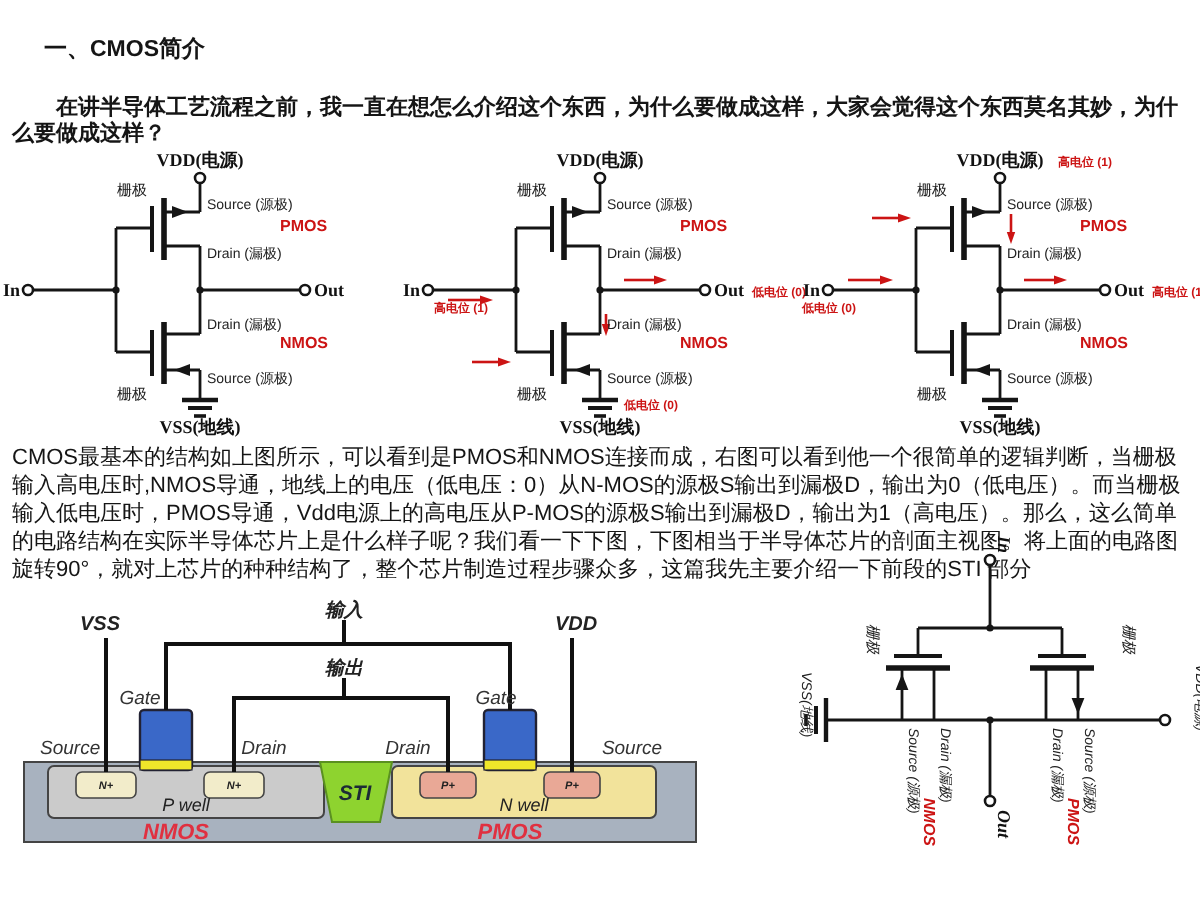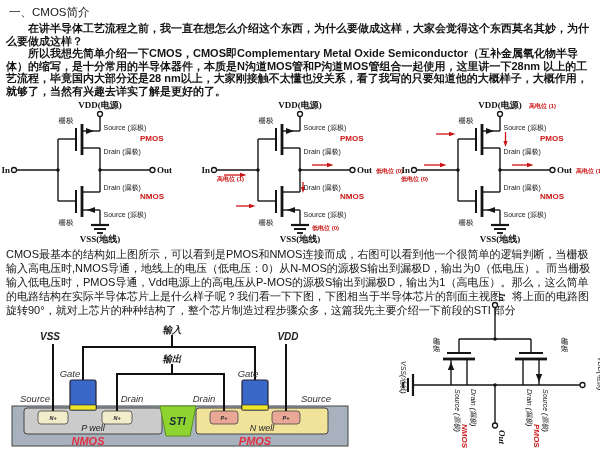--- a/index.html
+++ b/index.html
@@ -1,19 +1,19 @@
 <!DOCTYPE html>
 <html><head>
 <meta charset="utf-8">
 <style>
   html,body{margin:0;padding:0;}
   body{width:600px;height:462px;background:#fff;overflow:hidden;
        font-family:"Liberation Sans","DejaVu Sans",sans-serif;color:#151515;position:relative;}
   .textblock{padding:3px 6px 0 6px;font-size:11px;font-weight:bold;line-height:12.6px;}
-  .textblock h1{margin:3px;font-size:11.5px;line-height:13px;font-weight:normal;}
+  .textblock h1{margin:16px;font-size:11.5px;line-height:13px;font-weight:bold;}
   .textblock p{margin:0;text-indent:2em;}
   .midtext{padding:4px 6px 0 6px;font-size:11px;font-weight:normal;line-height:14px;}
   .midtext p{margin:0;}
   .schematics{display:flex;height:145px;}
   .schematics svg{overflow:visible;flex:0 0 200px;}
   .bottomrow{position:relative;height:133px;font-style:italic;}
   .xsection{position:absolute;left:0;top:3px;}
   .rotated{position:absolute;left:390px;top:-30px;overflow:visible;}
   
   .w{stroke:#151515;stroke-width:1.4;fill:none;}
@@ -39,21 +39,20 @@
   .xs-red{font-size:11px;font-weight:bold;fill:#e03040;}
   .xs-small{font-size:5.5px;font-weight:bold;fill:#222;}
   .xs-well{font-size:9px;fill:#222;}
 </style>
 </head>
 <body>
 
 <div class="textblock">
   <h1>一、CMOS简介</h1>
   <p>在讲半导体工艺流程之前，我一直在想怎么介绍这个东西，为什么要做成这样，大家会觉得这个东西莫名其妙，为什么要做成这样？</p>
-  <p>所以我想先简单介绍一下CMOS，CMOS即Complementary Metal Oxide Semiconductor（互补金属氧化物半导体）的缩写，是十分常用的半导体器件，本质是N沟道MOS管和P沟道MOS管组合一起使用，这里讲一下28nm 以上的工艺流程，毕竟国内大部分还是28 nm以上，大家刚接触不太懂也没关系，看了我写的只要知道他的大概样子，大概作用，就够了，当然有兴趣去详实了解是更好的了。</p>
 </div>
 
 <div class="schematics">
 
   <svg width="200" height="145" viewBox="0 0 200 145">
     <g>
       <line class="w" x1="100" y1="18.5" x2="100" y2="33"></line>
         <line class="w" x1="82" y1="33" x2="100" y2="33"></line>
       <line class="w" x1="82" y1="50" x2="100" y2="50"></line>
         <line class="w" x1="100" y1="50" x2="100" y2="94"></line>

